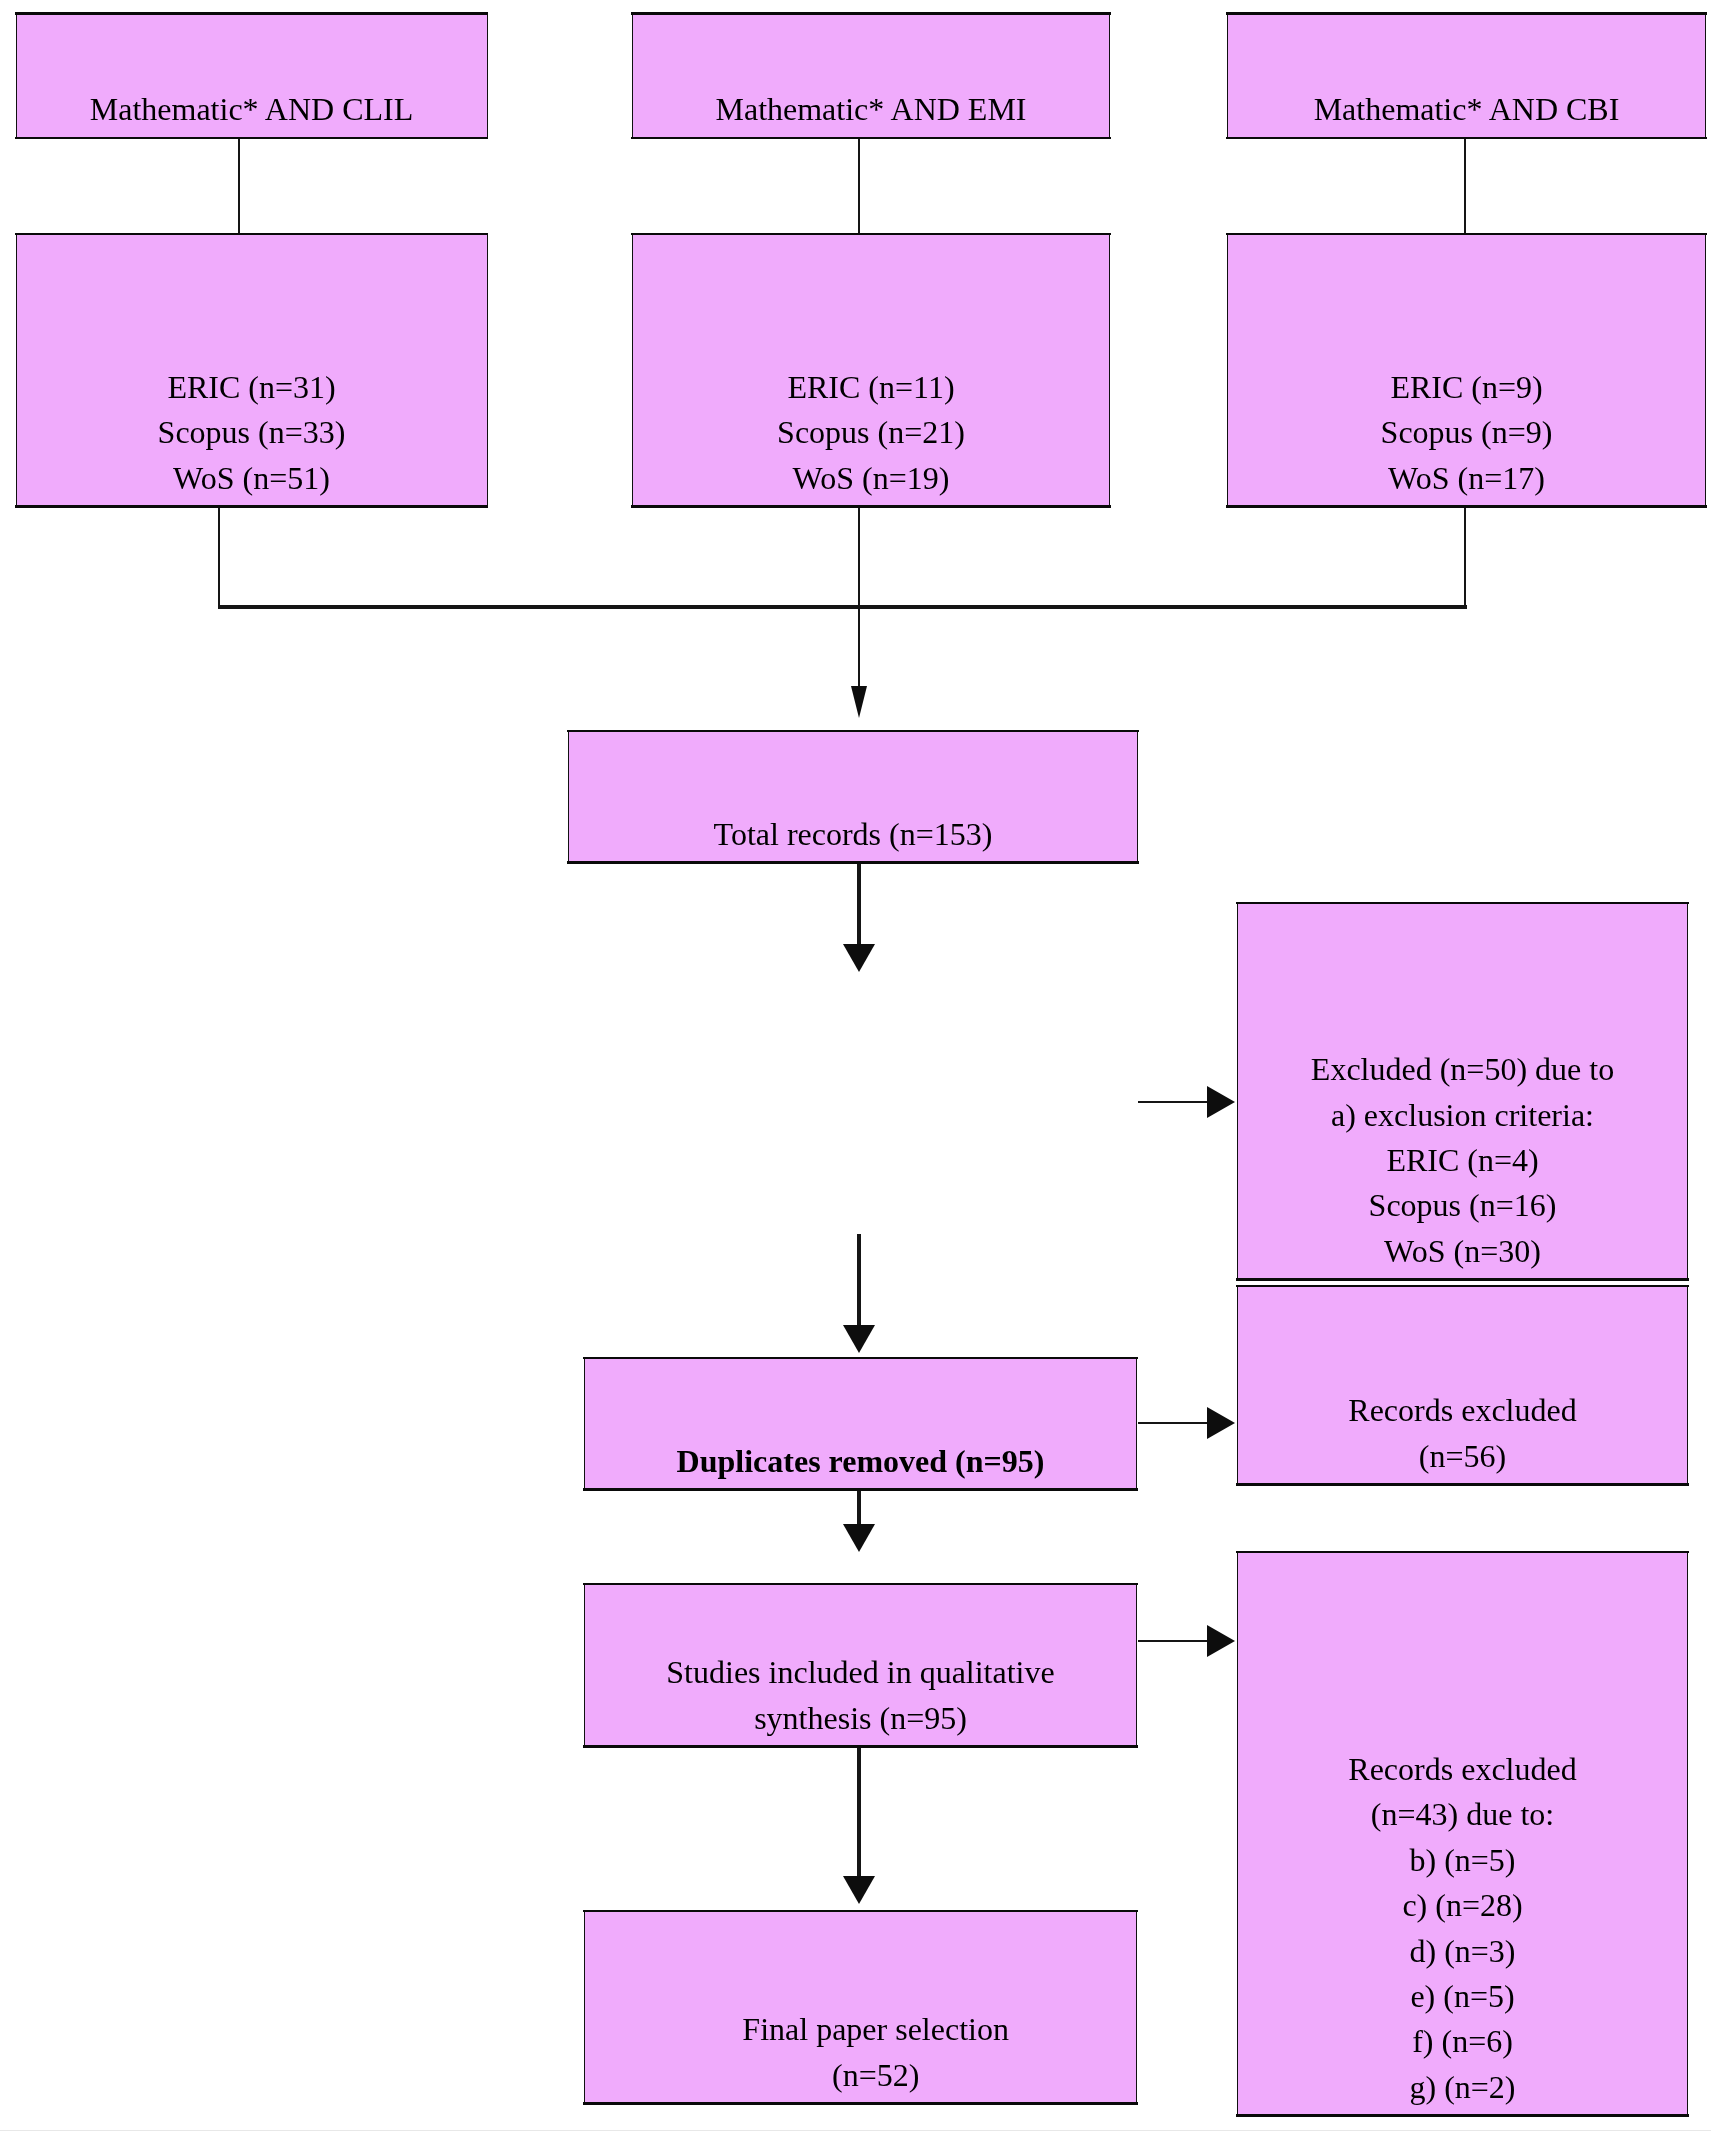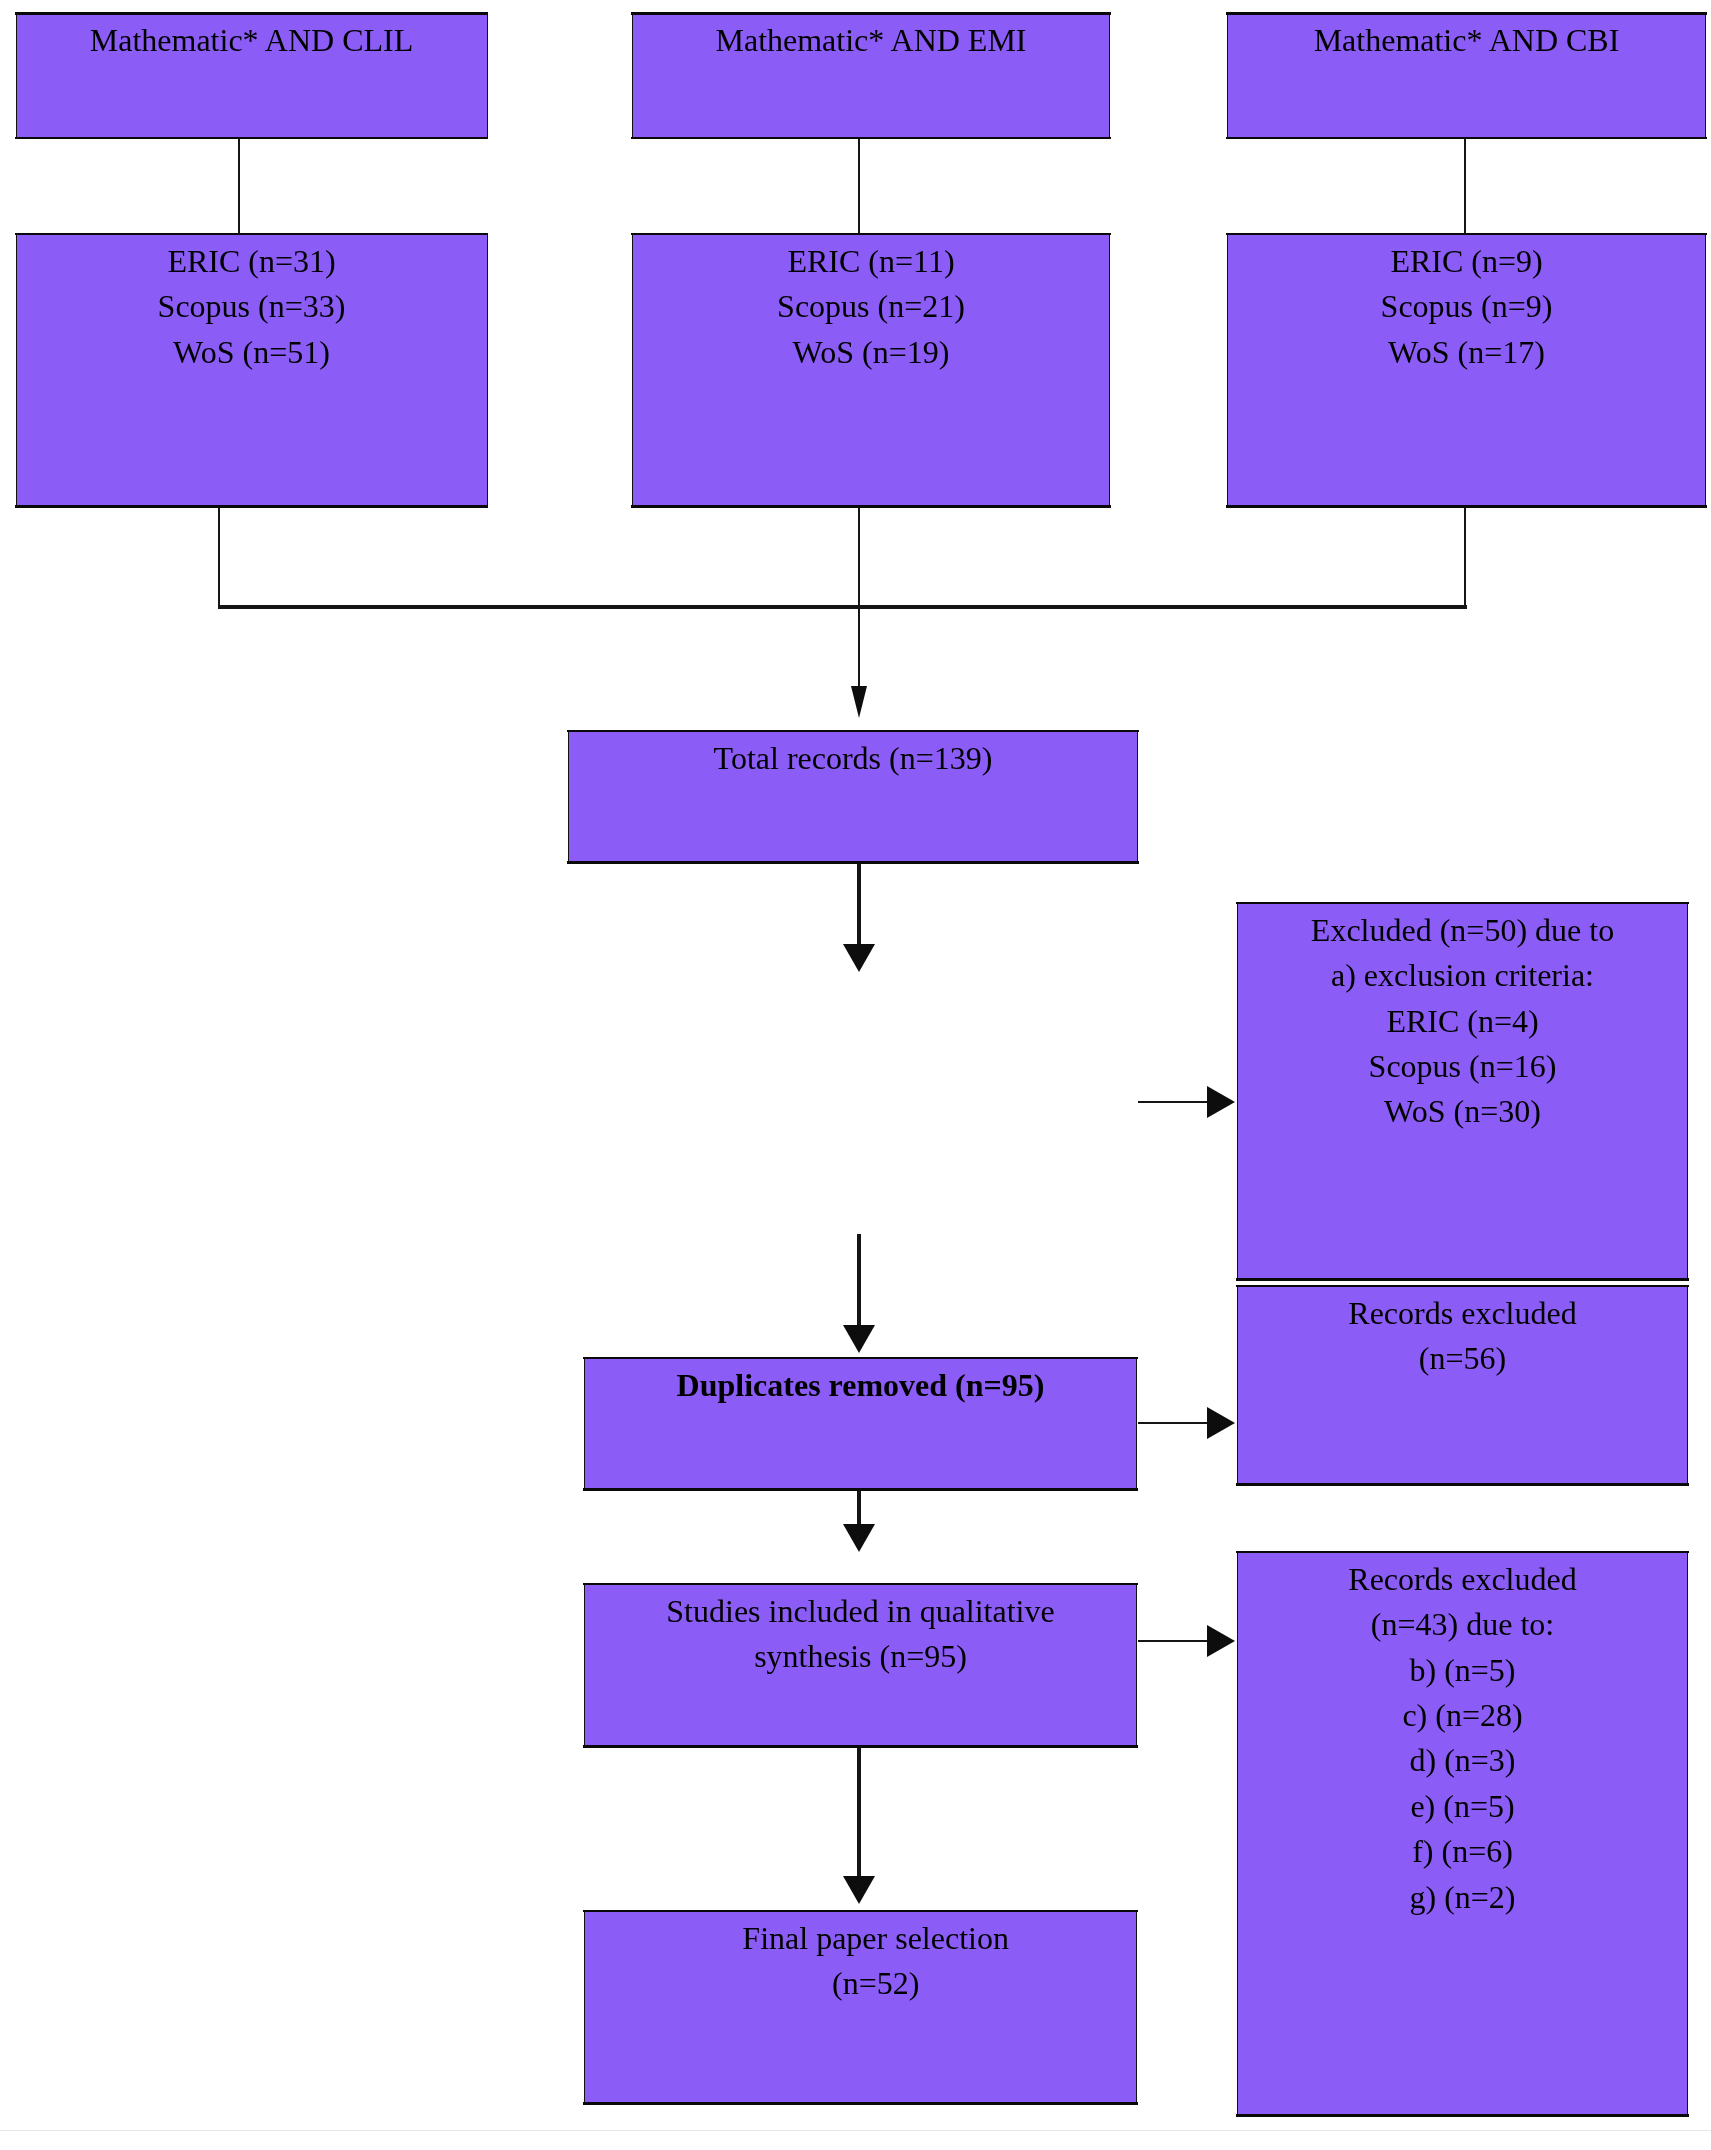--- a/index.html
+++ b/index.html
@@ -20,26 +20,26 @@
     position: absolute;
     left: 0; top: 0;
     width: 1712px;
     height: 2151px;
   }
 
   
   .node {
     position: absolute;
     box-sizing: border-box;
-    background: #8b5cf6;
+    background: #f0abfc;
     border: 1.9px solid #111111;
     display: flex;
     flex-direction: column;
     align-items: center;
-    justify-content: flex-start;
+    justify-content: flex-end;
     text-align: center;
     line-height: 1.42;
     font-size: 32px;
     padding: 3.7px 8.7px;
     z-index: 3;
   }
   .node .line { display: block; white-space: nowrap; }
 
   
   .node::before, .node::after {
@@ -157,21 +157,21 @@
   </div>
 
   <div class="vline" style="left:218px;  top:506px; height:100px;"></div>
   <div class="vline" style="left:858px; top:506px; height:100px;"></div>
   <div class="vline" style="left:1464px; top:506px; height:100px;"></div>
   <div class="hline thick" style="left:218px; top:605px; width:1249px;"></div>
   <div class="vline" style="left:858px; top:605px; height:87px;"></div>
   <div class="arrow-down slim" style="left:851px; top:686px;"></div>
 
   <div class="node n-total">
-    <span class="line">Total records (n=139)</span>
+    <span class="line">Total records (n=153)</span>
   </div>
 
   <div class="vline thick" style="left:857px; top:862px; height:85px;"></div>
   <div class="arrow-down" style="left:843px; top:944px;"></div>
 
 
   <div class="hline" style="left:1138px; top:1101px; width:73px;"></div>
   <div class="arrow-right" style="left:1207px; top:1086px;"></div>
 
   <div class="node n-excl1">

